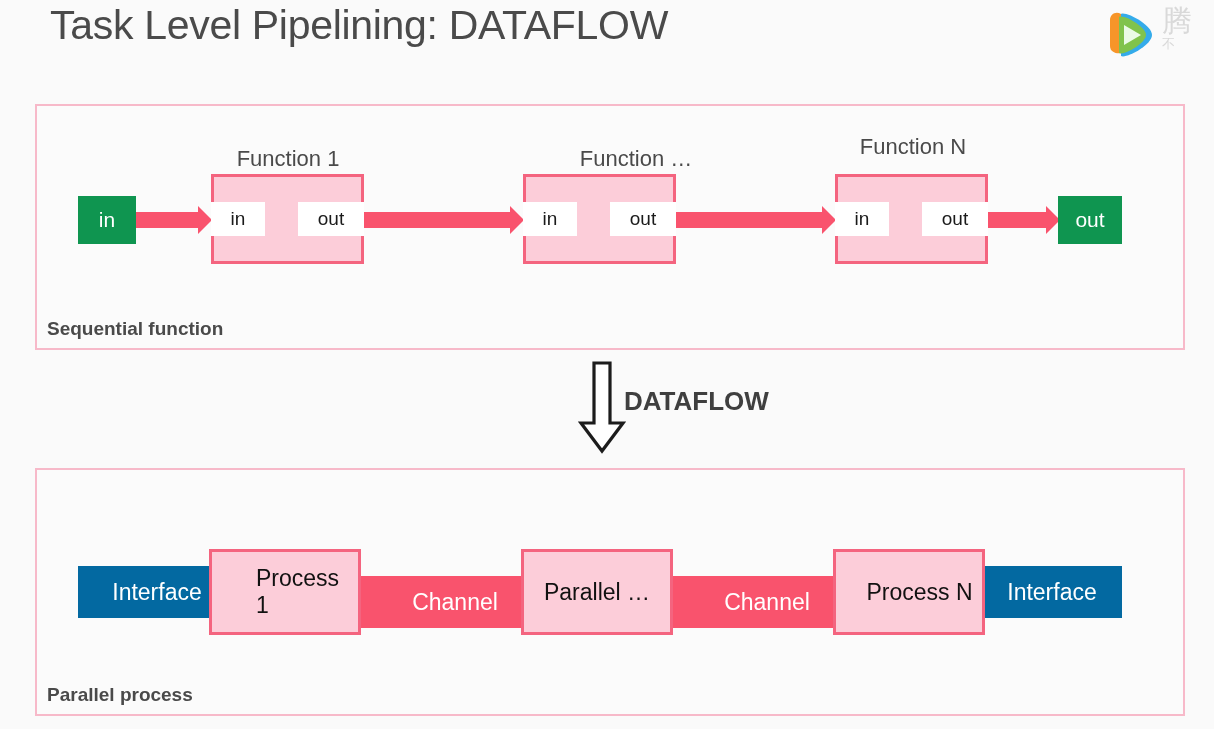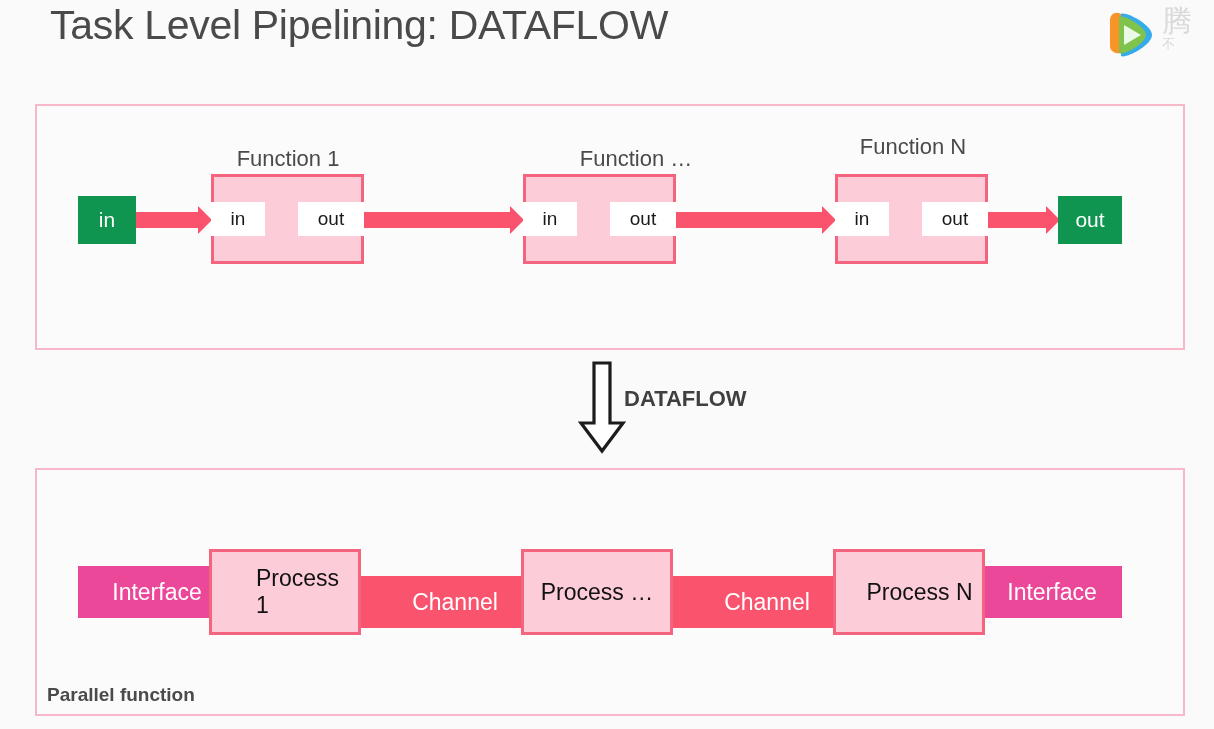--- a/index.html
+++ b/index.html
@@ -155,32 +155,32 @@
     left: 578px;
     top: 361px;
     width: 230px;
     height: 100px;
   }
   #dataflow-arrow-icon { position: absolute; left: 0; top: 0; }
   #dataflow-label {
     position: absolute;
     left: 46px;
     top: 25px;
-    font-size: 22px;
+    font-size: 26px;
     font-weight: bold;
     color: #3f3f3f;
     white-space: nowrap;
   }
 
   
   .par-row { position: absolute; left: 0; top: 0; width: 100%; height: 100%; }
 
   .iface-box {
     position: absolute;
-    background: #ec4899;
+    background: #0369a1;
     color: #ffffff;
     font-size: 23px;
     height: 52px;
     display: flex;
     align-items: center;
     justify-content: center;
     top: 96px;
   }
 
   .channel-bar {
@@ -266,41 +266,42 @@
     </div>
 
     <div class="arrow" style="left:951px; top:106px; width:72px;">
       <div class="shaft"></div>
       <div class="head"></div>
     </div>
 
     <div class="term-box" style="left:1021px; top:90px; width:64px; height:48px;">out</div>
   </div>
 
+  <div class="panel-caption">Sequential function</div>
 </div>
 
 <div id="dataflow-group">
   <svg id="dataflow-arrow-icon" width="48" height="93" viewBox="0 0 48 93">
     <polygon points="16,2 32,2 32,62 45,62 24,90 3,62 16,62" fill="#ffffff" stroke="#1c1c1c" stroke-width="3.2" stroke-linejoin="miter"></polygon>
   </svg>
   <div id="dataflow-label">DATAFLOW</div>
 </div>
 
 <div class="panel" id="panel-parallel">
   <div class="par-row">
 
     <div class="iface-box" style="left:41px; width:158px;">Interface</div>
 
     <div class="proc-box" style="left:172px; width:152px;padding-left:44px;">Process 1</div>
 
     <div class="channel-bar" style="left:310px; width:216px;">Channel</div>
 
-    <div class="proc-box" style="left:484px; width:152px;">Process …</div>
+    <div class="proc-box" style="left:484px; width:152px;">Parallel …</div>
 
     <div class="channel-bar" style="left:622px; width:216px;">Channel</div>
 
     <div class="proc-box" style="left:796px; width:152px;padding-left:21px;">Process N</div>
 
     <div class="iface-box" style="left:945px; width:140px;">Interface</div>
   </div>
 
-  <div class="panel-caption">Parallel function</div>
+  <div class="panel-caption">Parallel process</div>
 </div>
 
 </body></html>

